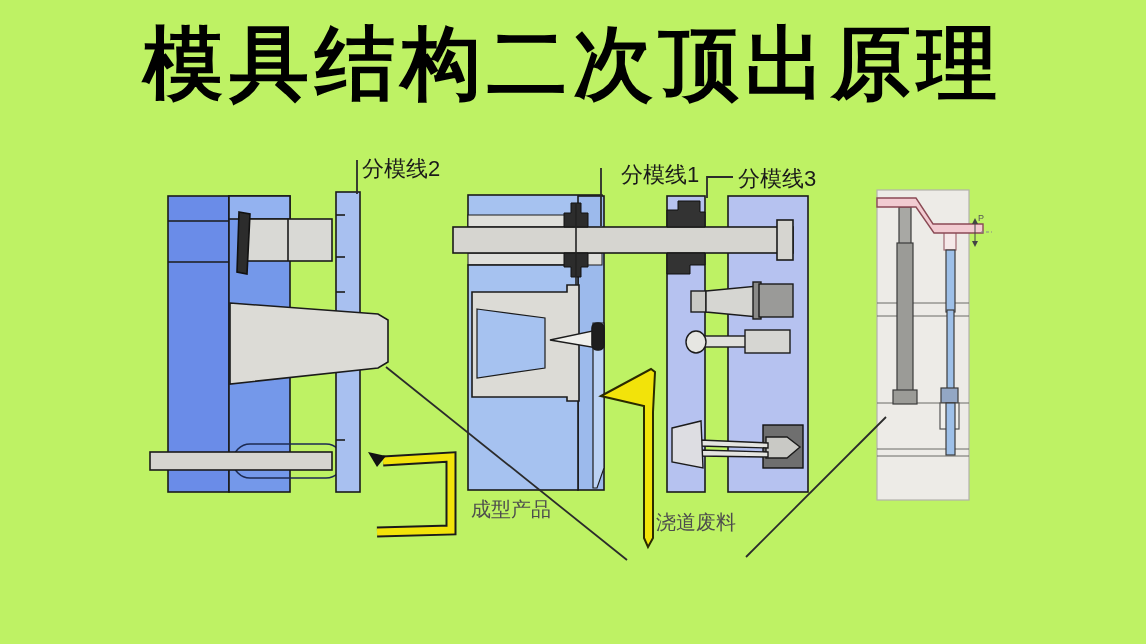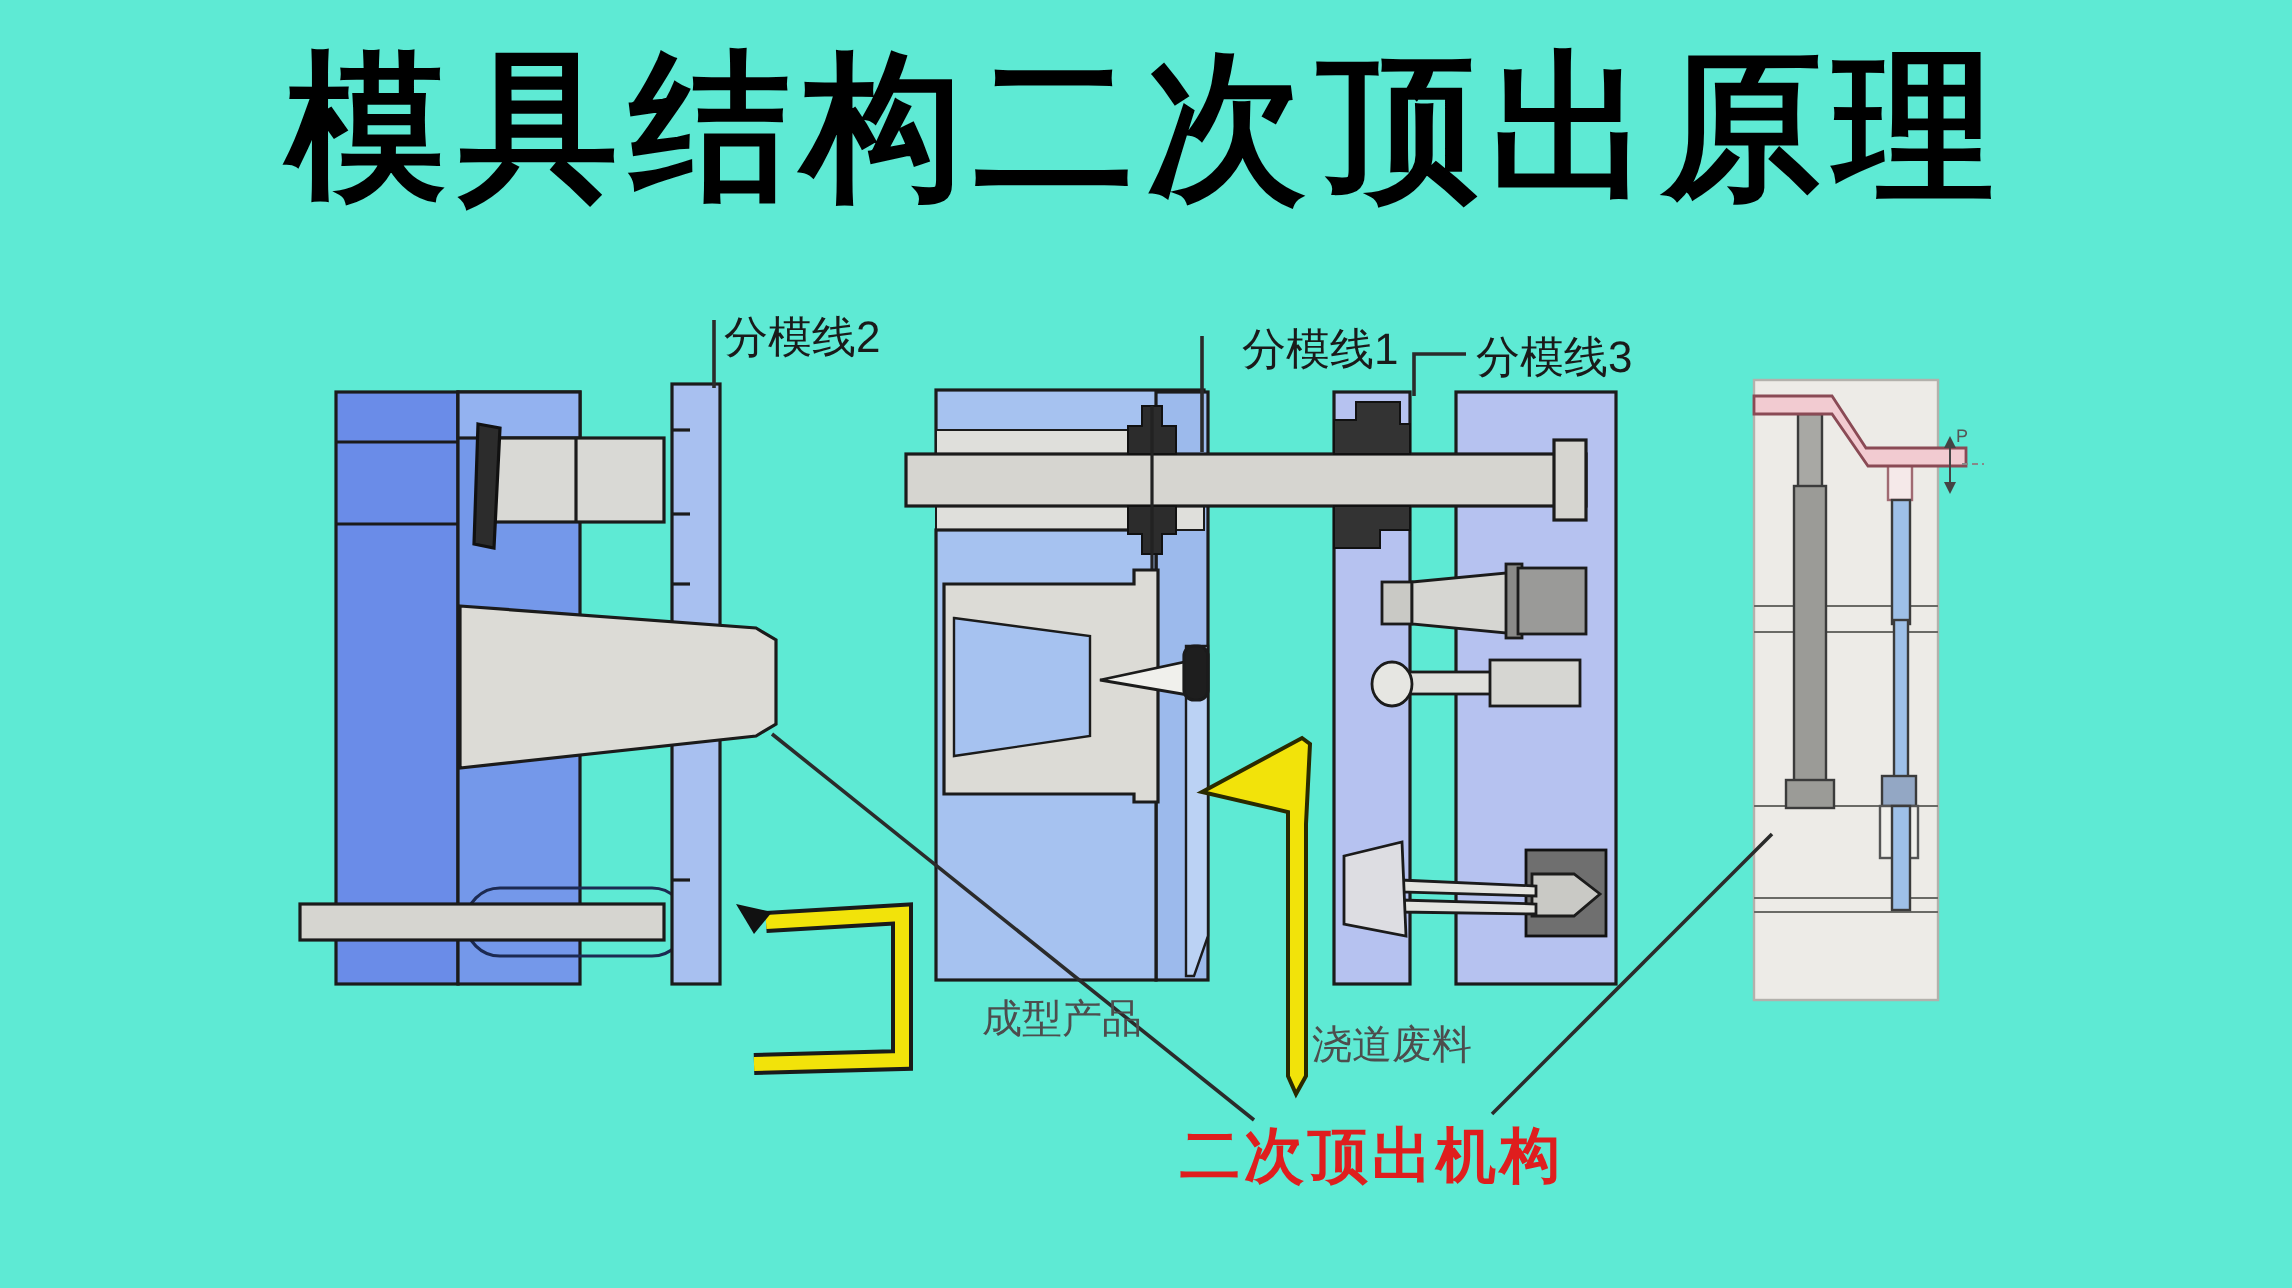--- a/index.html
+++ b/index.html
@@ -1,17 +1,17 @@
 <!DOCTYPE html>
 <html style="--blue-dark: #6A8CE8; --blue-medium: #7498EA; --blue-light: #A6C2F0; --blue-lavender: #B6C2F0; --blue-stripper: #A8C0F0; --gray-bar: #D6D5D0; --gray-part: #DCDBD6; --yellow-arrow: #F2E30A; --red-label: #DF1E1E; --pink-part: #F2CBD1; --pin-blue: #9EC0E8;"><head>
 <meta charset="utf-8">
 <style>
   html,body{margin:0;padding:0;background:#ffffff;}
   .stage{
-    position:relative;width:1146px;height:644px;background:#5eead4;overflow:hidden;
+    position:relative;width:1146px;height:644px;background:#bef264;overflow:hidden;
     font-family:"Liberation Sans", sans-serif;
   }
   .title{
     position:absolute;top:16px;left:0;width:100%;text-align:center;
     font-size:80px;font-weight:900;color:#000;letter-spacing:6px;line-height:1.2;
     white-space:nowrap;
   }
   .lbl{position:absolute;white-space:nowrap;color:#1d1d1d;}
   .lbl.parting{font-size:22px;color:#1a1a1a;}
   .lbl.caption{font-size:20px;color:#4d4d4d;}
@@ -149,20 +149,19 @@
       <polyline points="733,177 707,177 707,198"></polyline>
       <line x1="386" y1="367" x2="627" y2="560"></line>
       <line x1="746" y1="557" x2="886" y2="417"></line>
     </g>
   </svg>
 
   <div class="lbl parting" style="left:362px;top:154px;">分模线2</div>
   <div class="lbl parting" style="left:621px;top:160px;">分模线1</div>
   <div class="lbl parting" style="left:738px;top:164px;">分模线3</div>
 
-  <div class="lbl caption" style="left:471px;top:496px;margin-left:20px;">成型产品</div>
+  <div class="lbl caption" style="left:471px;top:496px;">成型产品</div>
   <div class="lbl caption" style="left:656px;top:509px;">浇道废料</div>
 
-  <div class="lbl highlight" style="left:590px;top:558px;">二次顶出机构</div>
 
   <div class="lbl dim" style="left:978px;top:213px;">P</div>
 
 </div>
 
 </body></html>

